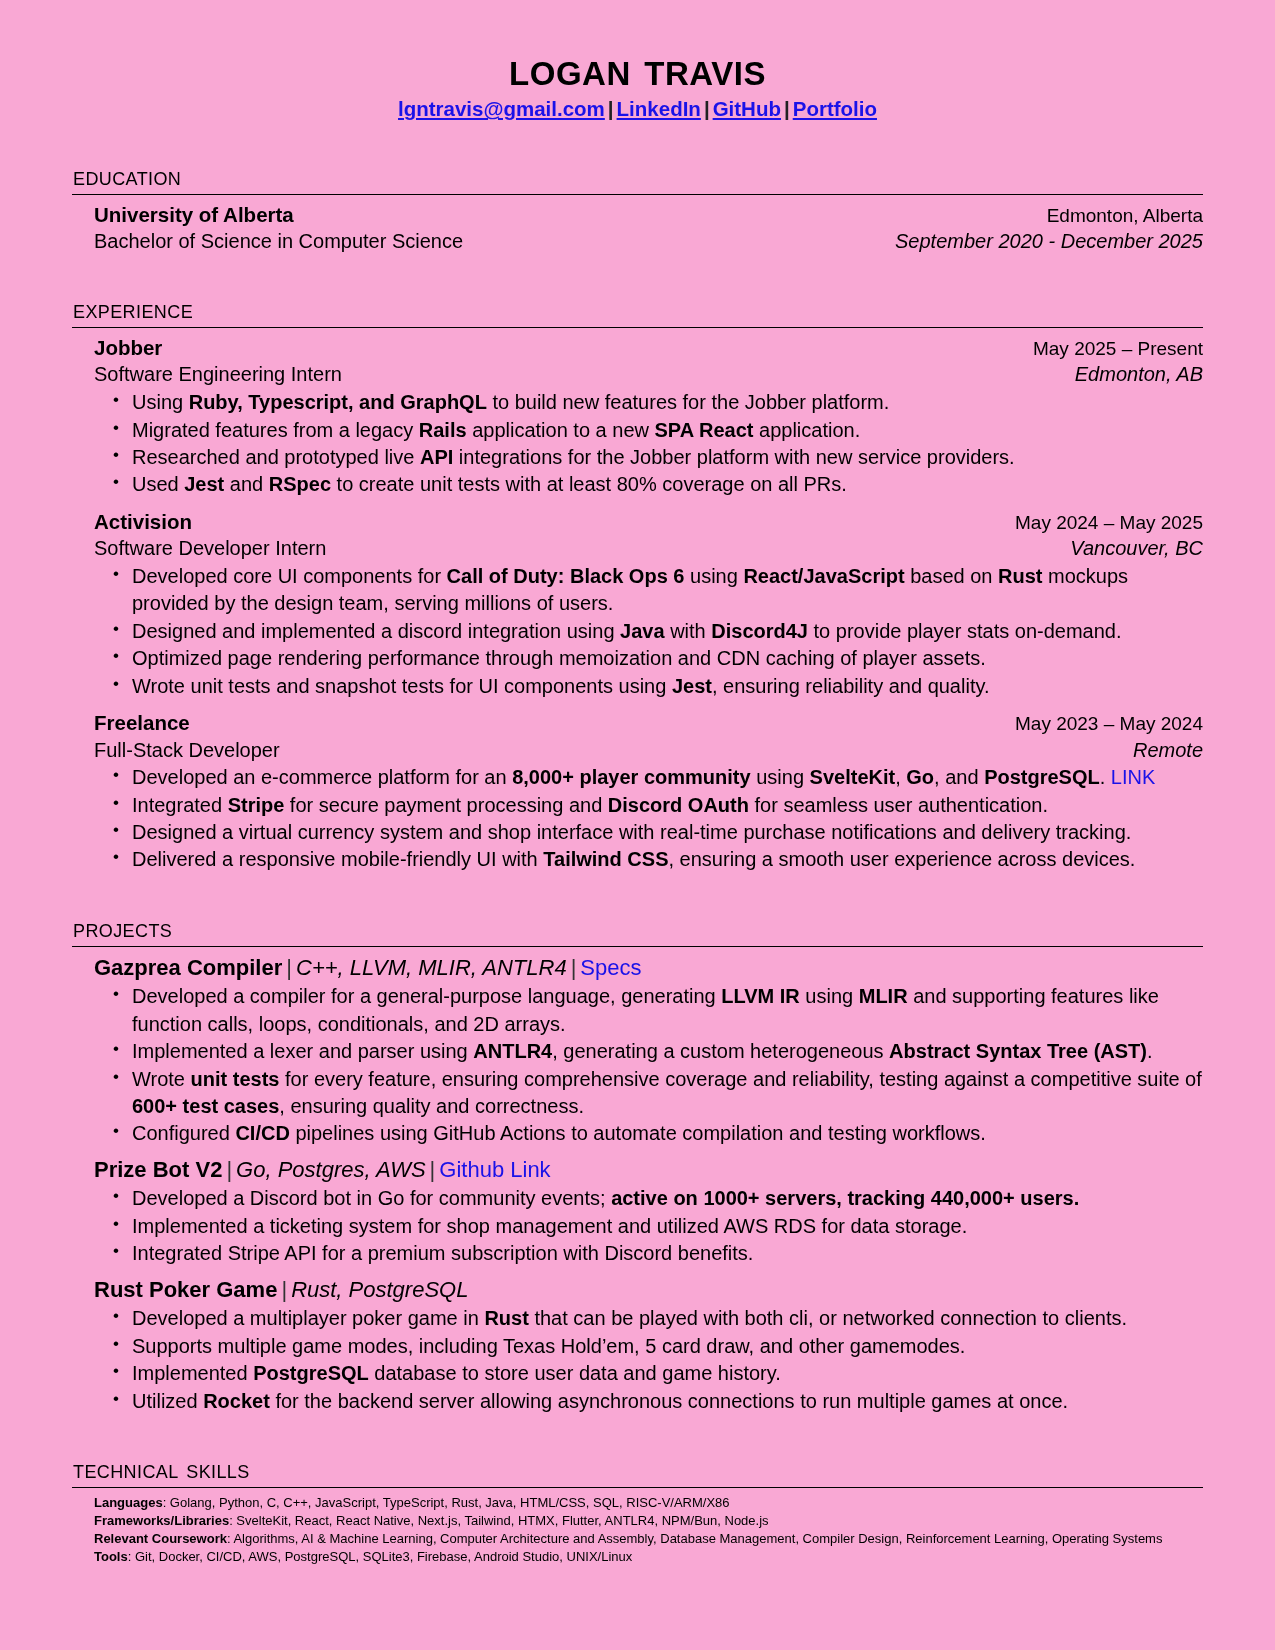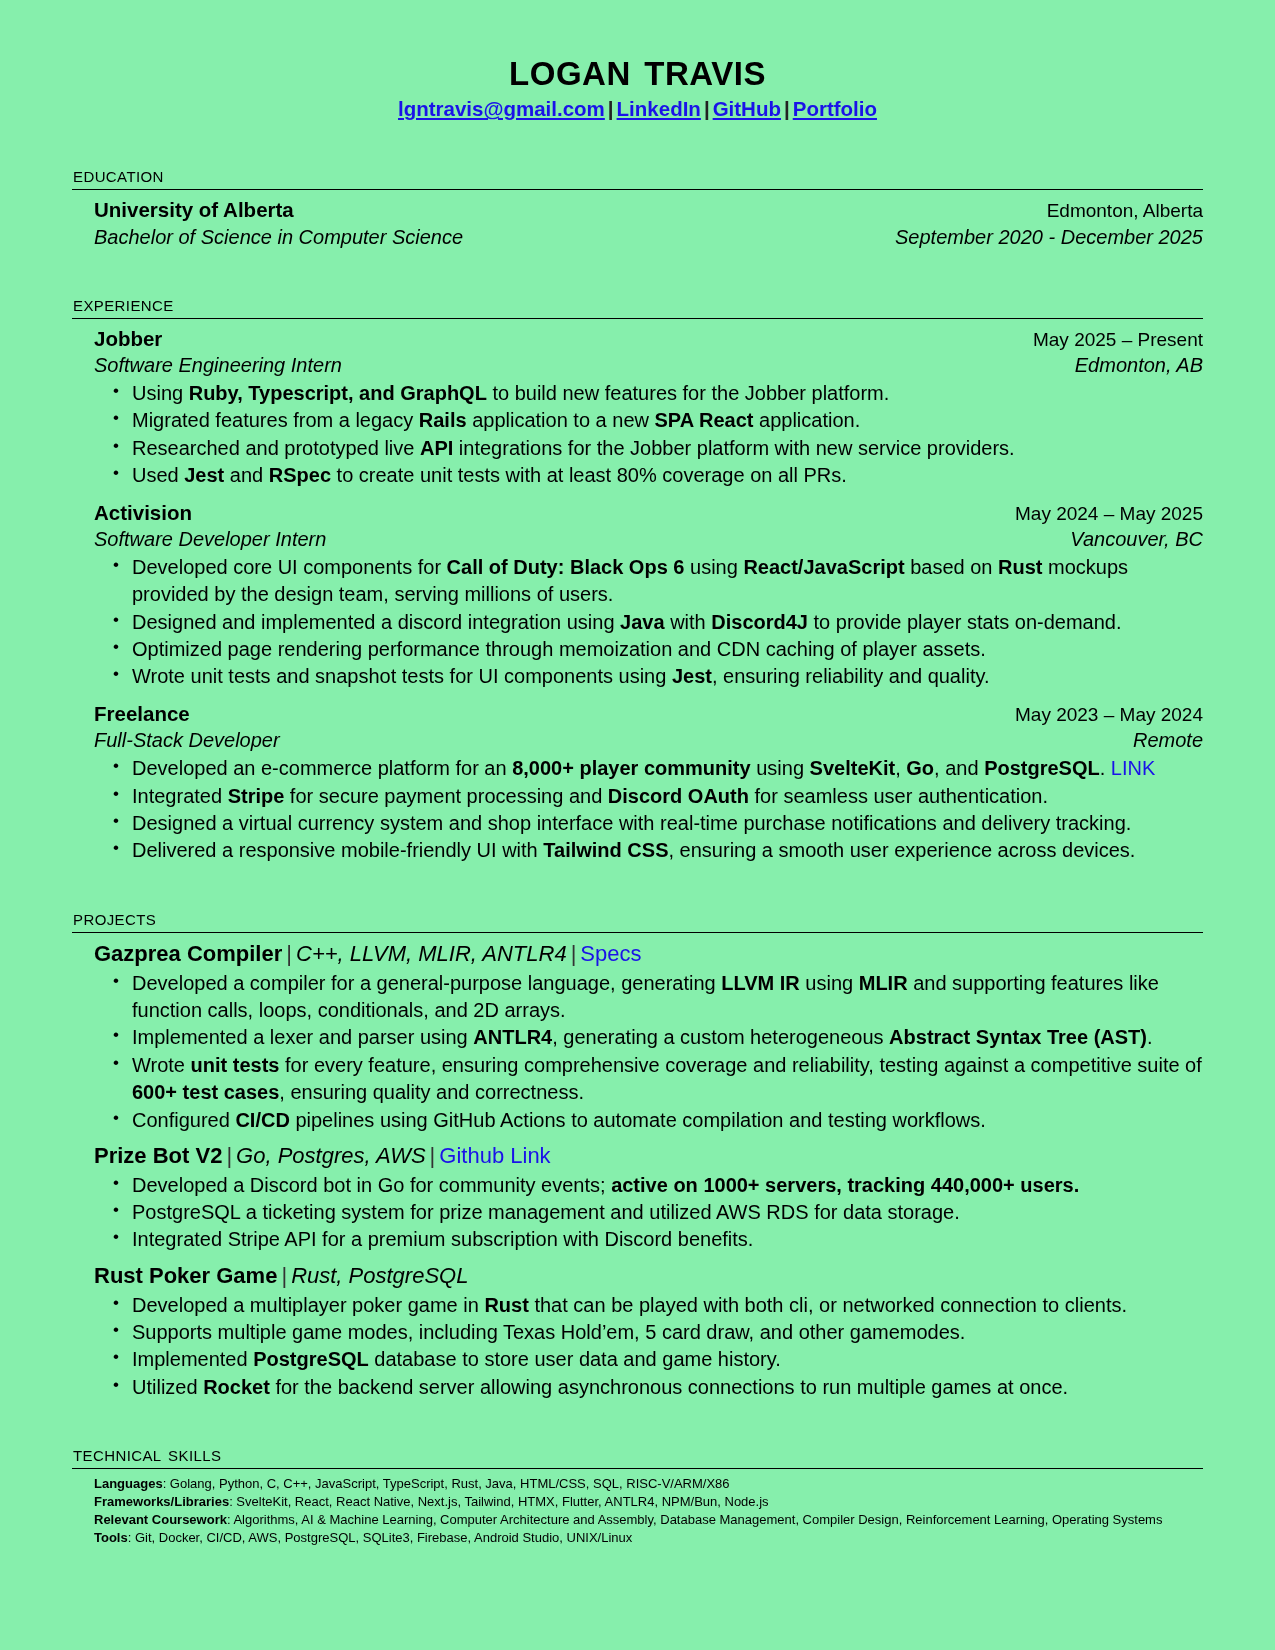--- a/index.html
+++ b/index.html
@@ -11,21 +11,21 @@
   body {
     width: 1275px;
     min-height: 1650px;
     font-family: "Liberation Sans", sans-serif;
     color: #000000;
   }
   .page {
     width: 1275px;
     min-height: 1650px;
     padding: 44px 72px 30px 72px;
-    background: #86efac;
+    background: #f9a8d4;
   }
 
   
   .resume-header {
     text-align: center;
     margin-bottom: 10px;
   }
   .full-name {
     font-size: 47px;
     font-weight: bold;
@@ -47,21 +47,21 @@
     text-underline-offset: 2px;
   }
   .contact-sep {
     color: #222;
     padding: 0 3px;
   }
 
   
   .section { margin-top: 11px; }
   .section-title {
-    font-size: 22px;
+    font-size: 26px;
     font-variant: small-caps;
     text-transform: lowercase;
     letter-spacing: 0.4px;
     line-height: 1.15;
     padding-left: 1px;
     margin-bottom: 2px;
     margin-top: 40px;
   }
   .section-rule {
     border: none;
@@ -82,21 +82,20 @@
   .entry-primary {
     font-size: 20.5px;
     font-weight: bold;
   }
   .entry-right {
     font-size: 19px;
     text-align: right;
   }
   .entry-secondary {
     font-size: 20px;
-    font-style: italic;
   }
   .entry-right-sub {
     font-size: 20px;
     font-style: italic;
     text-align: right;
   }
 
   
   ul.bullets {
     margin: 1px 0 0 0;
@@ -233,21 +232,21 @@
             <li><span>Developed a compiler for a general-purpose language, generating </span><b>LLVM IR</b><span> using </span><b>MLIR</b><span> and supporting features like function calls, loops, conditionals, and 2D arrays.</span></li>
             <li><span>Implemented a lexer and parser using </span><b>ANTLR4</b><span>, generating a custom heterogeneous </span><b>Abstract Syntax Tree (AST)</b><span>.</span></li>
             <li><span>Wrote </span><b>unit tests</b><span> for every feature, ensuring comprehensive coverage and reliability, testing against a competitive suite of </span><b>600+ test cases</b><span>, ensuring quality and correctness.</span></li>
             <li><span>Configured </span><b>CI/CD</b><span> pipelines using GitHub Actions to automate compilation and testing workflows.</span></li>
           </ul>
         </div>
         <div class="project">
           <div class="project-heading"><span class="project-name">Prize Bot V2</span><span class="pipe">|</span><span class="project-stack">Go, Postgres, AWS</span><span class="pipe">|</span><a class="inline-link" href="#">Github Link</a></div>
           <ul class="bullets">
             <li><span>Developed a Discord bot in Go for community events; </span><b>active on 1000+ servers, tracking 440,000+ users.</b></li>
-            <li><span>PostgreSQL a ticketing system for prize management and utilized AWS RDS for data storage.</span></li>
+            <li><span>Implemented a ticketing system for shop management and utilized AWS RDS for data storage.</span></li>
             <li><span>Integrated Stripe API for a premium subscription with Discord benefits.</span></li>
           </ul>
         </div>
         <div class="project">
           <div class="project-heading"><span class="project-name">Rust Poker Game</span><span class="pipe">|</span><span class="project-stack">Rust, PostgreSQL</span></div>
           <ul class="bullets">
             <li><span>Developed a multiplayer poker game in </span><b>Rust</b><span> that can be played with both cli, or networked connection to clients.</span></li>
             <li><span>Supports multiple game modes, including Texas Hold’em, 5 card draw, and other gamemodes.</span></li>
             <li><span>Implemented </span><b>PostgreSQL</b><span> database to store user data and game history.</span></li>
             <li><span>Utilized </span><b>Rocket</b><span> for the backend server allowing asynchronous connections to run multiple games at once.</span></li>

